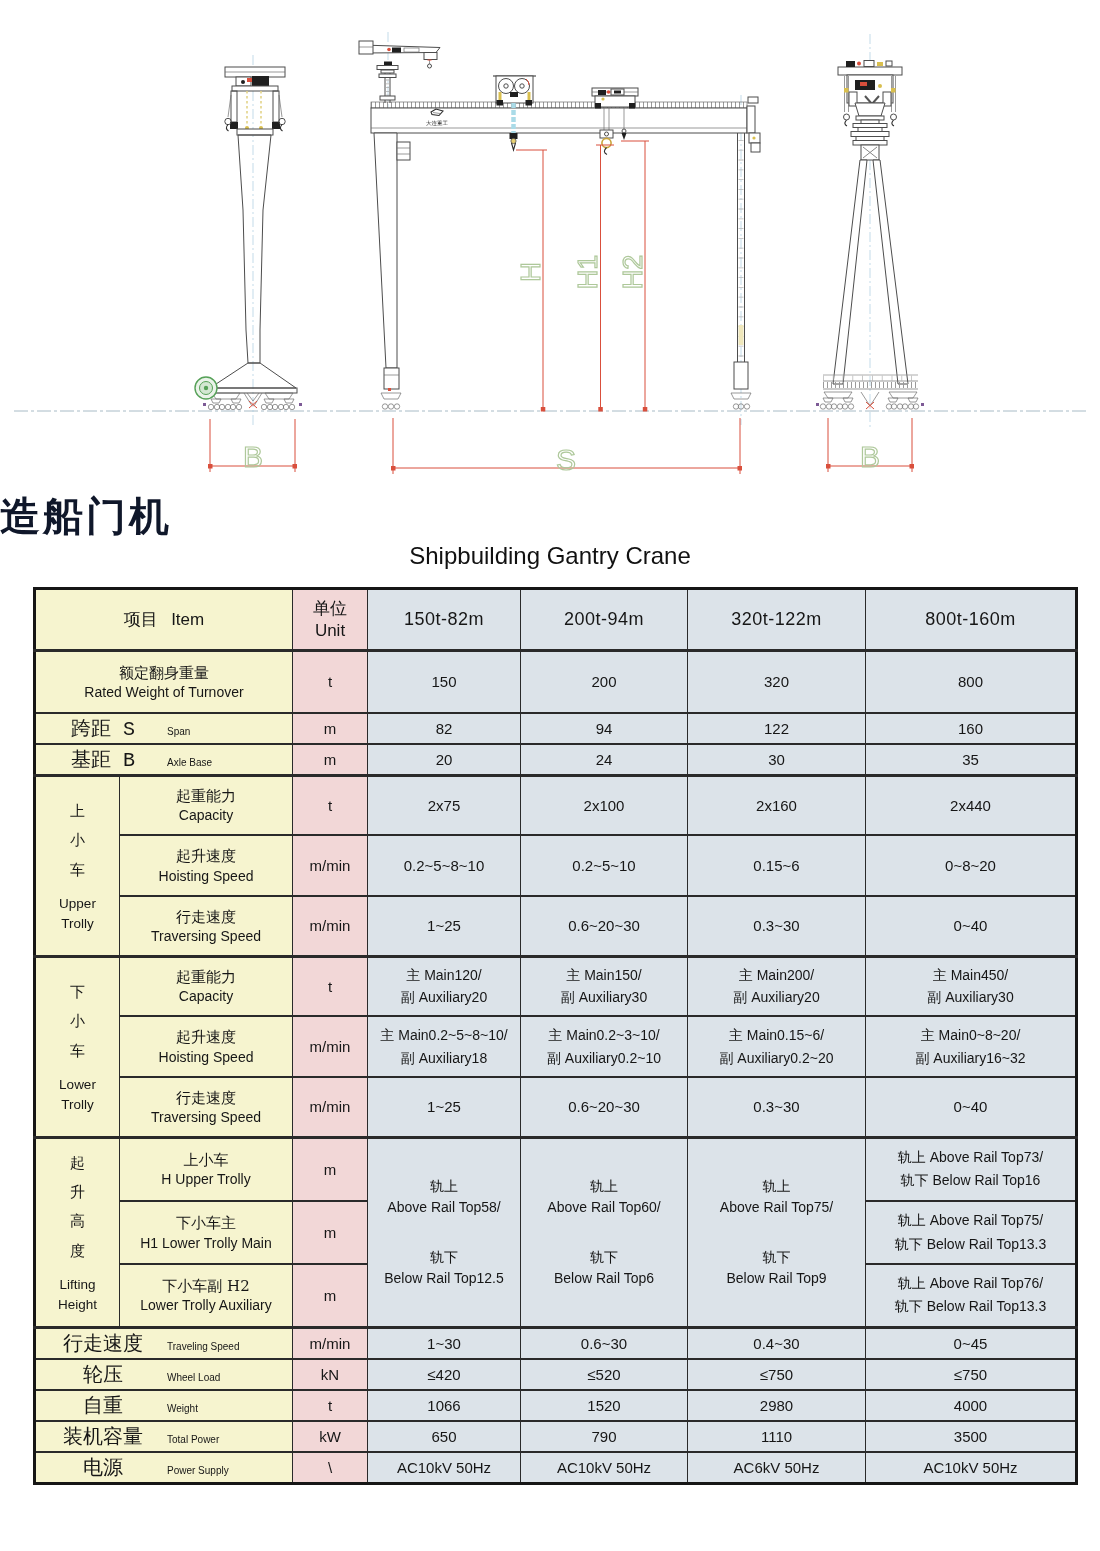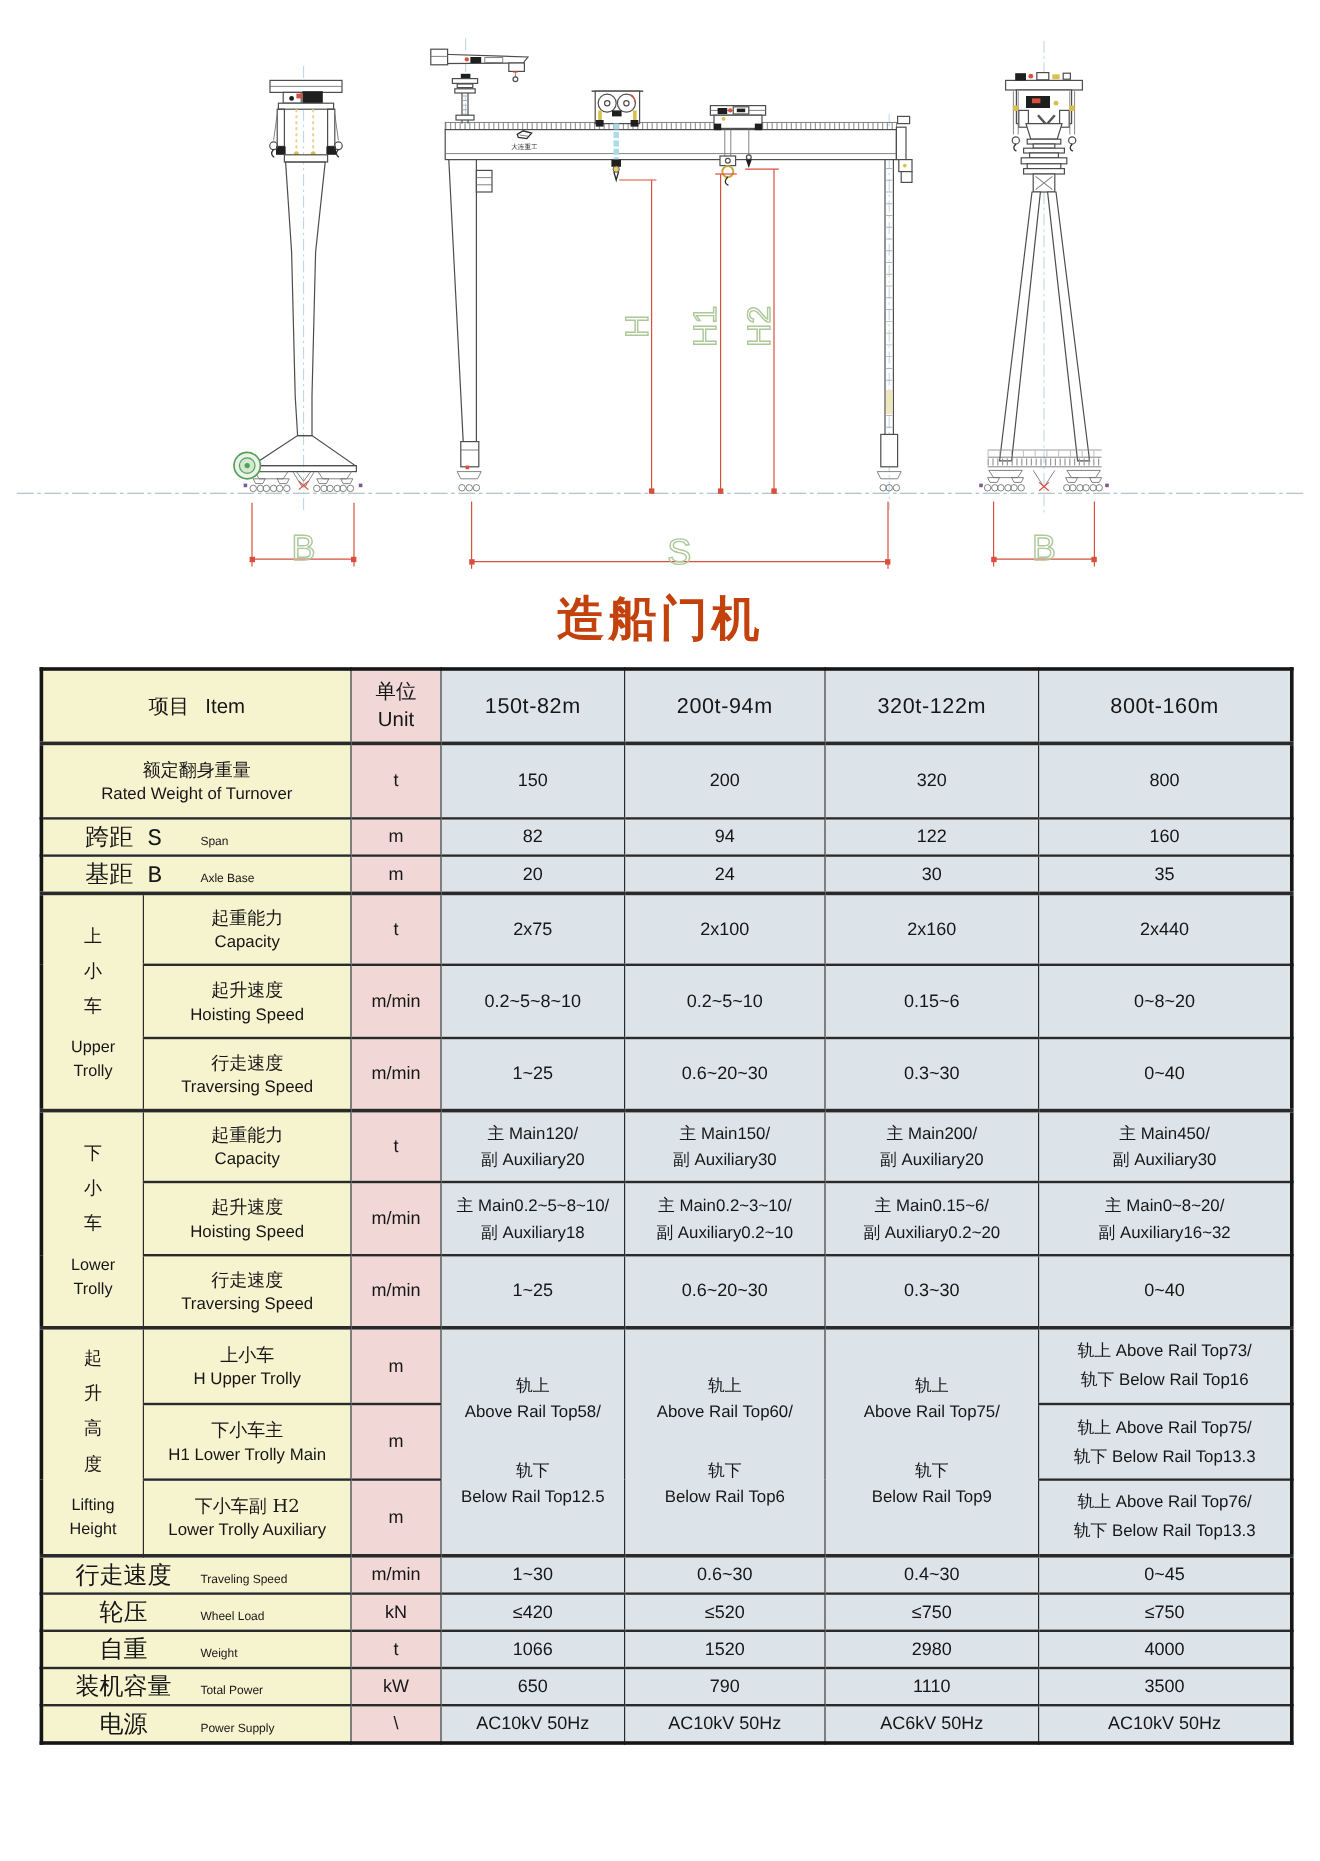--- a/index.html
+++ b/index.html
@@ -17,21 +17,21 @@
   .redf{fill:#d94f3c;stroke:none}
   .yelf{fill:#d9bf4e;stroke:none}
   .cl{stroke:#aacbe0;stroke-width:.7;stroke-dasharray:10 3 2 3;fill:none}
   .ground{stroke:#9eb3c0;stroke-width:.9;stroke-dasharray:14 3 3 3}
   .hatch{stroke:#9a9a9a;stroke-width:6;stroke-dasharray:1 3;fill:none}
   .rung{stroke:#b5b5b5;stroke-width:5;stroke-dasharray:.8 9;fill:none}
   .rungS{stroke:#aaa;stroke-width:4;stroke-dasharray:.8 3;fill:none}
   .dimtxt{fill:none;stroke:#aec89a;stroke-width:1.2;font-family:"Liberation Sans",sans-serif;}
 
   
-  .title-zh{margin:4px 0 0;text-align:center;font-size:40px;font-weight:600;letter-spacing:3px;color:#c2410c;line-height:1.2;}
+  .title-zh{margin:4px 0 0;text-align:left;font-size:40px;font-weight:600;letter-spacing:3px;color:#0f172a;line-height:1.2;}
   .title-en{margin:0;text-align:center;font-size:24px;font-weight:500;color:#111;line-height:1.3;}
 
   
   table.spec{border-collapse:collapse;table-layout:fixed;width:1042px;margin:16px 0 0 33px;border:3px solid #161616;}
   .spec td,.spec th{border:1.6px solid #2a2a2a;border-top-width:2px;padding:1px 3px;text-align:center;vertical-align:middle;font-weight:normal;overflow:hidden;}
   .spec tr.sec td,.spec tr.sec th{border-top-width:3.2px;}
   .c-item,.c-group{background:#f6f4cf;}
   .c-unit{background:#f2d7d7;font-size:15px;}
   .c-data{background:#dce3e9;font-size:15px;}
   .zh{font-family:"DejaVu Serif",serif;}
@@ -308,20 +308,21 @@
         <line class="red" x1="912" y1="418" x2="912" y2="472"></line>
         <line class="red" x1="828" y1="466" x2="912" y2="466"></line>
         <rect class="redf" x="826" y="464" width="4.5" height="4.5"></rect>
         <rect class="redf" x="909.5" y="464" width="4.5" height="4.5"></rect>
         <text class="dimtxt" x="870" y="467" font-size="30" text-anchor="middle">B</text>
       </g>
     </g>
   </svg>
 
   <h1 class="title-zh">造船门机</h1>
+  <h2 class="title-en">Shipbuilding Gantry Crane</h2>
 
   <table class="spec">
     <colgroup>
       <col style="width:85px">
         <col style="width:173px">
         <col style="width:75px">
       <col style="width:153px">
         <col style="width:167px">
         <col style="width:178px">
         <col style="width:211px">

